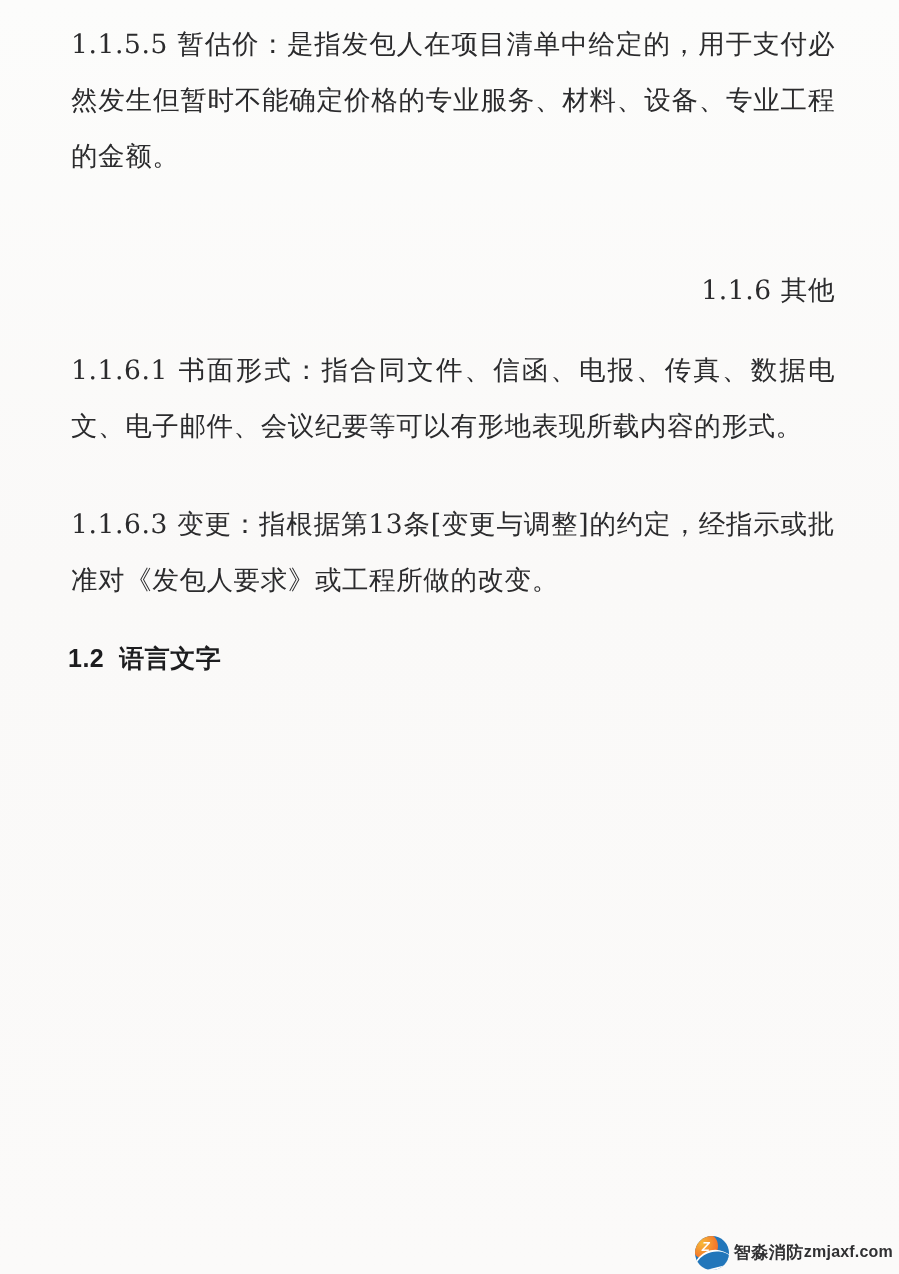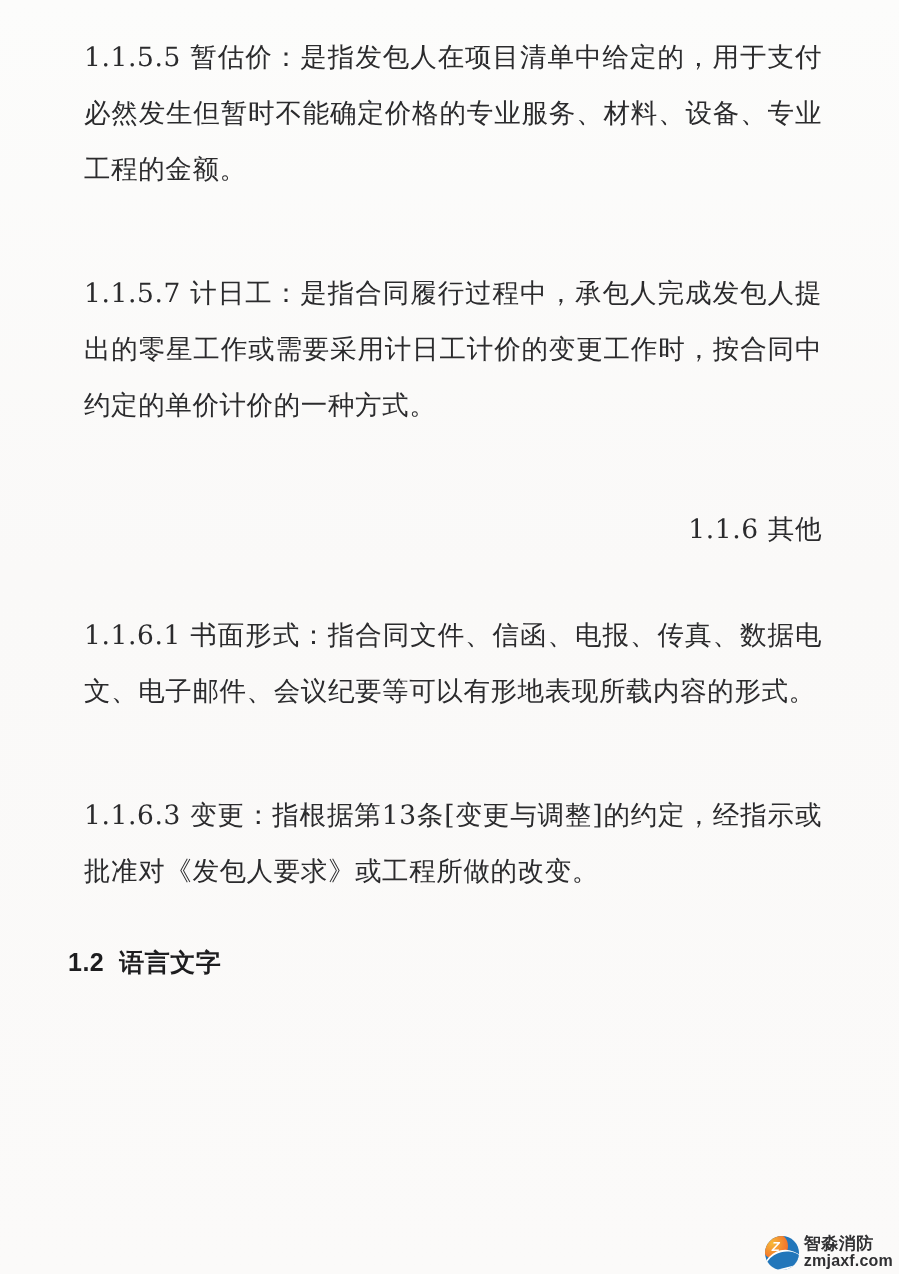--- a/index.html
+++ b/index.html
@@ -35,21 +35,21 @@
 
   
   .para {
     font-family: "DejaVu Serif", "Liberation Serif", serif;
     font-size: 26.5px;
     line-height: 56px;
     color: #2b2b2d;
     text-align: justify;
     text-justify: inter-character;
     letter-spacing: 0.6px;
-    margin: 16px;
+    margin: 3px;
     -webkit-font-smoothing: antialiased;
     text-rendering: geometricPrecision;
   }
   .para.short {
     text-align: right;
   }
 
   .gap-sm { height: 14px; }
   .gap-md { height: 18px; }
 
@@ -121,21 +121,20 @@
     font-family: "Liberation Sans", "DejaVu Sans", sans-serif;
     font-size: 13px;
     font-weight: bold;
     font-style: italic;
     color: #ffffff;
     line-height: 1;
     z-index: 3;
   }
   .wm-text {
     display: flex;
-    flex-direction: column;
     line-height: 1.05;
   }
   .wm-cn {
     font-family: "DejaVu Sans", "Liberation Sans", sans-serif;
     font-size: 17px;
     font-weight: bold;
     color: #2a2a2c;
     letter-spacing: 0.5px;
   }
   .wm-url {
@@ -154,21 +153,20 @@
 
     <div class="gap-sm"></div>
 
     <p class="para">1.1.5.5  暂估价：是指发包人在项目清单中给定的，用于支付必然发生但暂时不能确定价格的专业服务、材料、设备、专业工程的金额。</p>
 
     <div class="gap-md"></div>
 
 
     <div class="gap-md"></div>
 
-    <p class="para">1.1.5.7  计日工：是指合同履行过程中，承包人完成发包人提出的零星工作或需要采用计日工计价的变更工作时，按合同中约定的单价计价的一种方式。</p>
 
     <div class="gap-md"></div>
 
 
     <div class="gap-md"></div>
 
     <p class="para short">1.1.6  其他</p>
 
     <div class="gap-md"></div>
 

